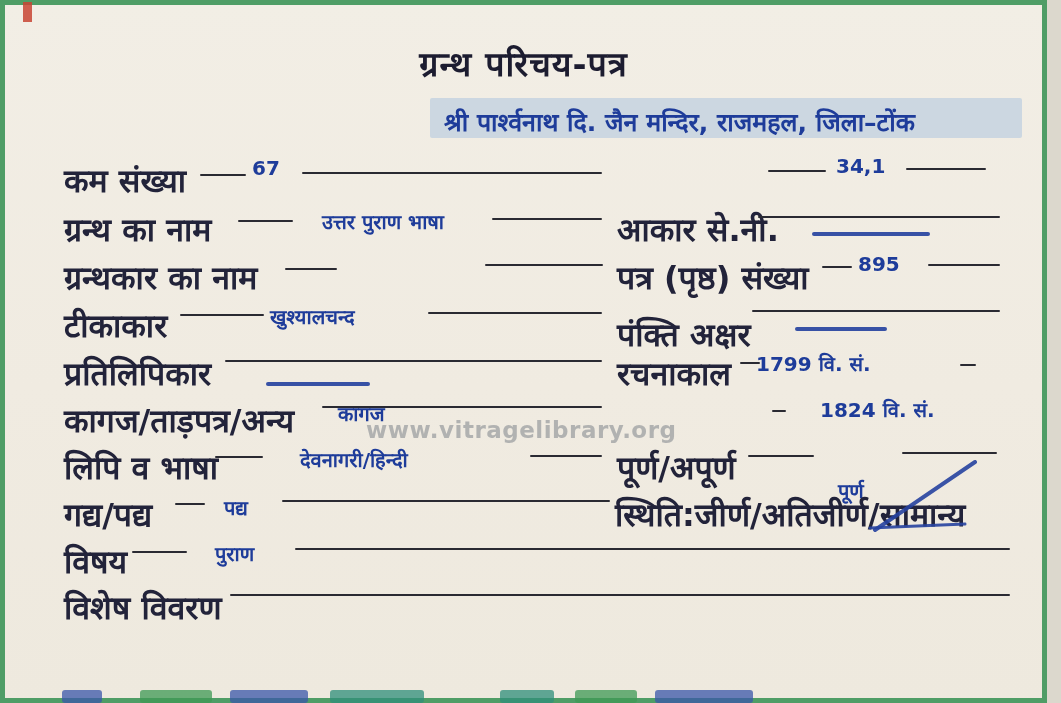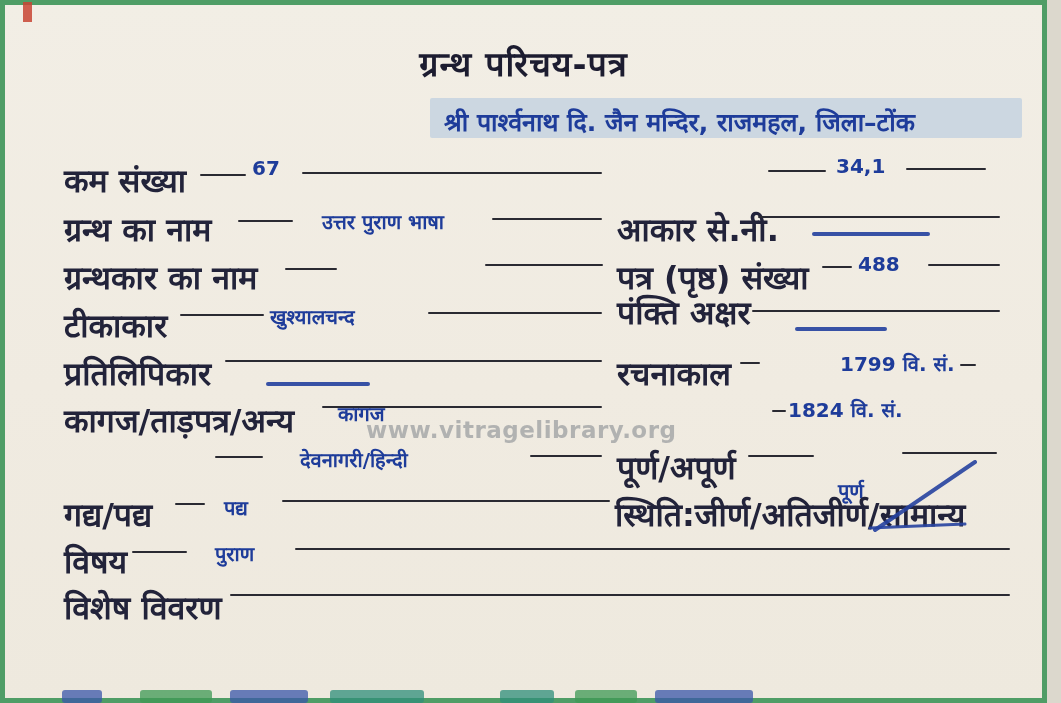--- a/index.html
+++ b/index.html
@@ -50,45 +50,46 @@
   <div class="rule" style="left:492px;top:218px;width:110px;"></div>
   <div class="lbl" style="left:617px;top:207px;">आकार से.नी.</div>
   <div class="rule" style="left:758px;top:216px;width:242px;"></div>
   <div class="pen" style="left:812px;top:232px;width:118px;"></div>
 
   <div class="lbl" style="left:64px;top:255px;">ग्रन्थकार का नाम</div>
   <div class="rule" style="left:285px;top:268px;width:52px;"></div>
   <div class="rule" style="left:485px;top:264px;width:118px;"></div>
   <div class="lbl" style="left:617px;top:255px;">पत्र (पृष्ठ) संख्या</div>
   <div class="rule" style="left:822px;top:266px;width:30px;"></div>
-  <div class="val" style="left:858px;top:252px;">488</div>
+  <div class="val" style="left:858px;top:252px;">895</div>
   <div class="rule" style="left:928px;top:264px;width:72px;"></div>
 
   <div class="lbl" style="left:64px;top:303px;">टीकाकार</div>
   <div class="rule" style="left:180px;top:314px;width:84px;"></div>
   <div class="val" style="left:270px;top:303px;">खुश्यालचन्द</div>
   <div class="rule" style="left:428px;top:312px;width:174px;"></div>
-  <div class="lbl" style="left:617px;top:290px;">पंक्ति अक्षर</div>
+  <div class="lbl" style="left:617px;top:312px;">पंक्ति अक्षर</div>
   <div class="rule" style="left:752px;top:310px;width:248px;"></div>
   <div class="pen" style="left:795px;top:327px;width:92px;"></div>
 
   <div class="lbl" style="left:64px;top:351px;">प्रतिलिपिकार</div>
   <div class="rule" style="left:225px;top:360px;width:377px;"></div>
   <div class="pen" style="left:266px;top:382px;width:104px;"></div>
   <div class="lbl" style="left:617px;top:351px;">रचनाकाल</div>
   <div class="rule" style="left:740px;top:362px;width:20px;"></div>
-  <div class="val" style="left:840px;top:350px;">1799 वि. सं.</div>
+  <div class="val" style="left:756px;top:350px;">1799 वि. सं.</div>
   <div class="rule" style="left:960px;top:364px;width:16px;"></div>
 
   <div class="lbl" style="left:64px;top:398px;">कागज/ताड़पत्र/अन्य</div>
   <div class="rule" style="left:322px;top:406px;width:280px;"></div>
   <div class="val" style="left:338px;top:400px;">कागज</div>
   <div class="rule" style="left:772px;top:410px;width:14px;"></div>
-  <div class="val" style="left:788px;top:396px;text-align:center;">1824 वि. सं.</div>
+  <div class="val" style="left:820px;top:396px;text-align:center;">1824 वि. सं.</div>
 
+  <div class="lbl" style="left:64px;top:445px;">लिपि व भाषा</div>
   <div class="rule" style="left:215px;top:456px;width:48px;"></div>
   <div class="val" style="left:300px;top:446px;">देवनागरी/हिन्दी</div>
   <div class="rule" style="left:530px;top:455px;width:72px;"></div>
   <div class="lbl" style="left:617px;top:445px;">पूर्ण/अपूर्ण</div>
   <div class="rule" style="left:748px;top:455px;width:66px;"></div>
   <div class="val" style="left:838px;top:445px;margin-top:32px;">पूर्ण</div>
   <div class="rule" style="left:902px;top:452px;width:95px;"></div>
 
   <div class="lbl" style="left:64px;top:492px;">गद्य/पद्य</div>
   <div class="rule" style="left:175px;top:503px;width:30px;"></div>

